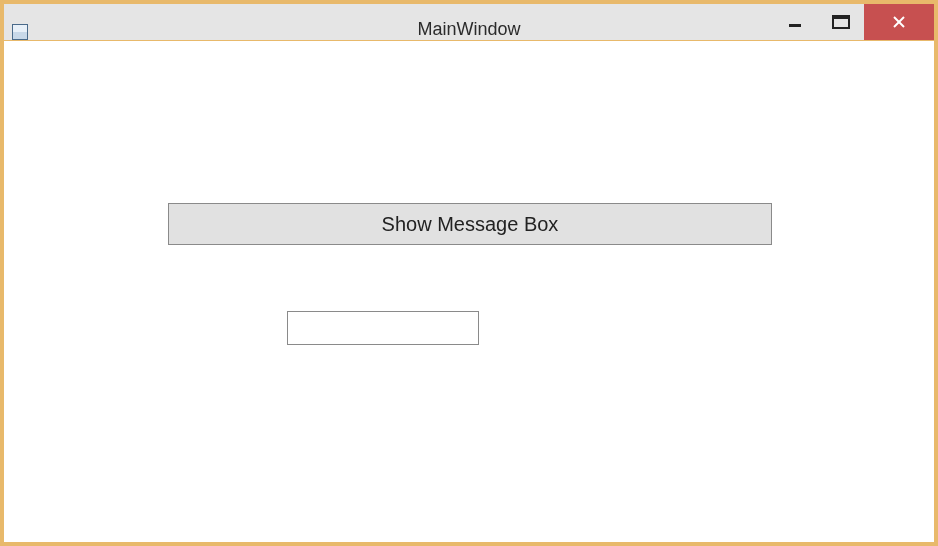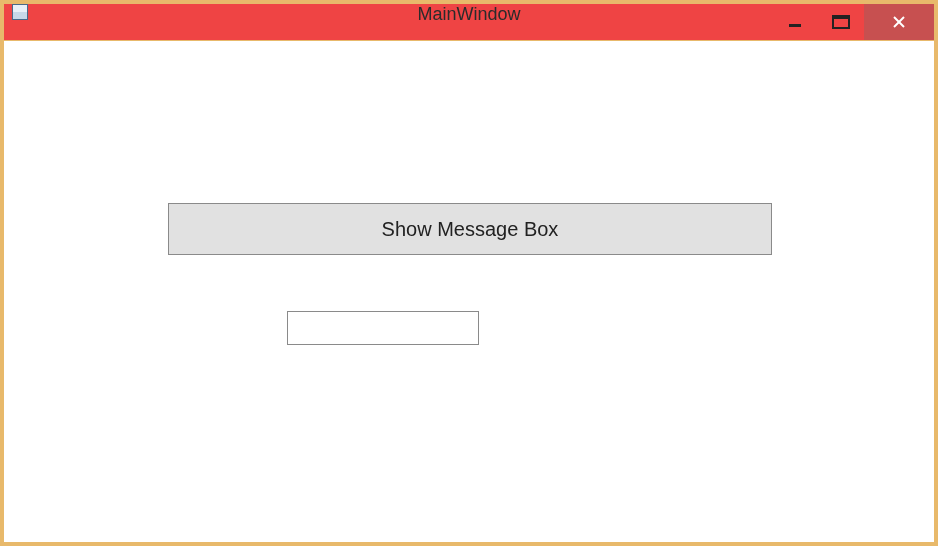--- a/index.html
+++ b/index.html
@@ -20,23 +20,23 @@
       width: 938px;
       height: 546px;
       border: 4px solid #e8b96b;
       background: #fff;
       display: flex;
       flex-direction: column;
     }
 
     .titlebar {
       height: 36px;
-      background: #ef4444;
+      background: #e5e5e5;
       display: flex;
-      align-items: flex-start;
+      align-items: flex-end;
       position: relative;
     }
 
     .app-icon {
       width: 16px;
       height: 16px;
       margin-left: 8px;
       border: 1px solid #4a6a8a;
       background: linear-gradient(to bottom, #e8f0f8 50%, #c8d8e8 50%);
     }
@@ -88,21 +88,21 @@
       background: #fff;
       border-top: 1px solid #e8b96b;
       position: relative;
     }
 
     .show-msg-btn {
       position: absolute;
       left: 164px;
       top: 162px;
       width: 604px;
-      height: 52px;
+      height: 42px;
       background: #e1e1e1;
       border: 1px solid #8a8a8a;
       font-size: 20px;
       color: #222;
       display: flex;
       align-items: center;
       justify-content: center;
       cursor: pointer;
     }
 

